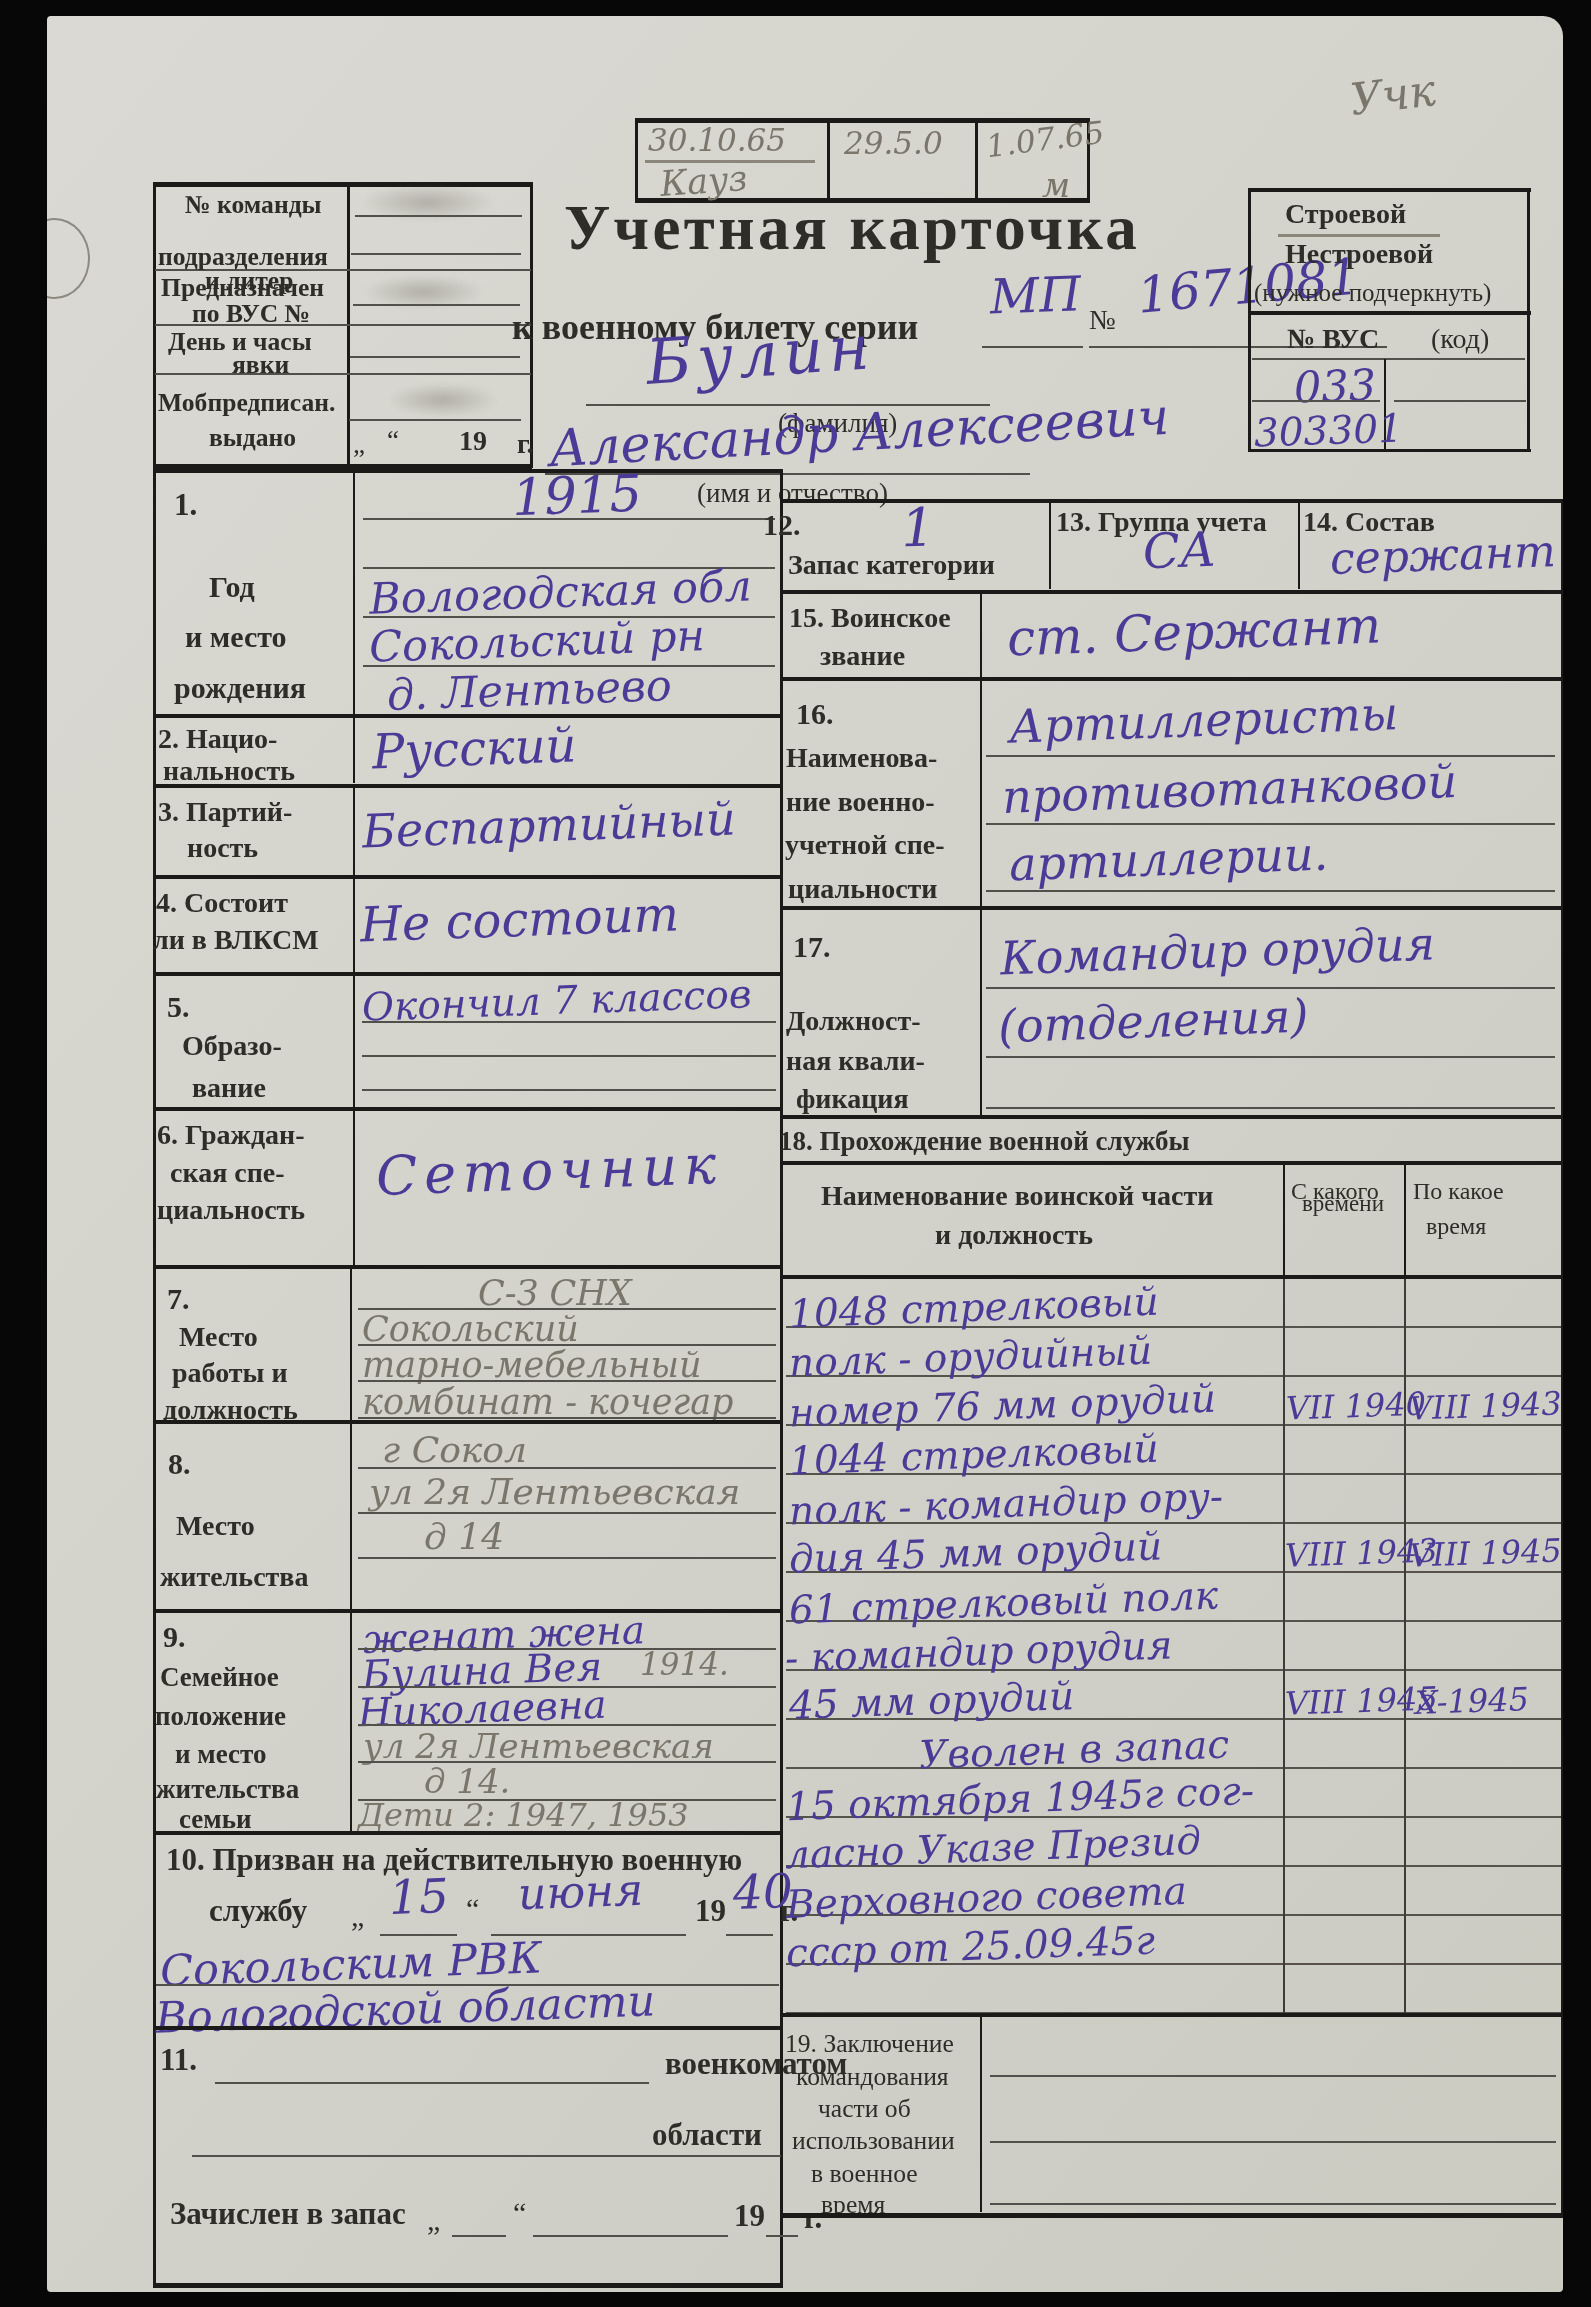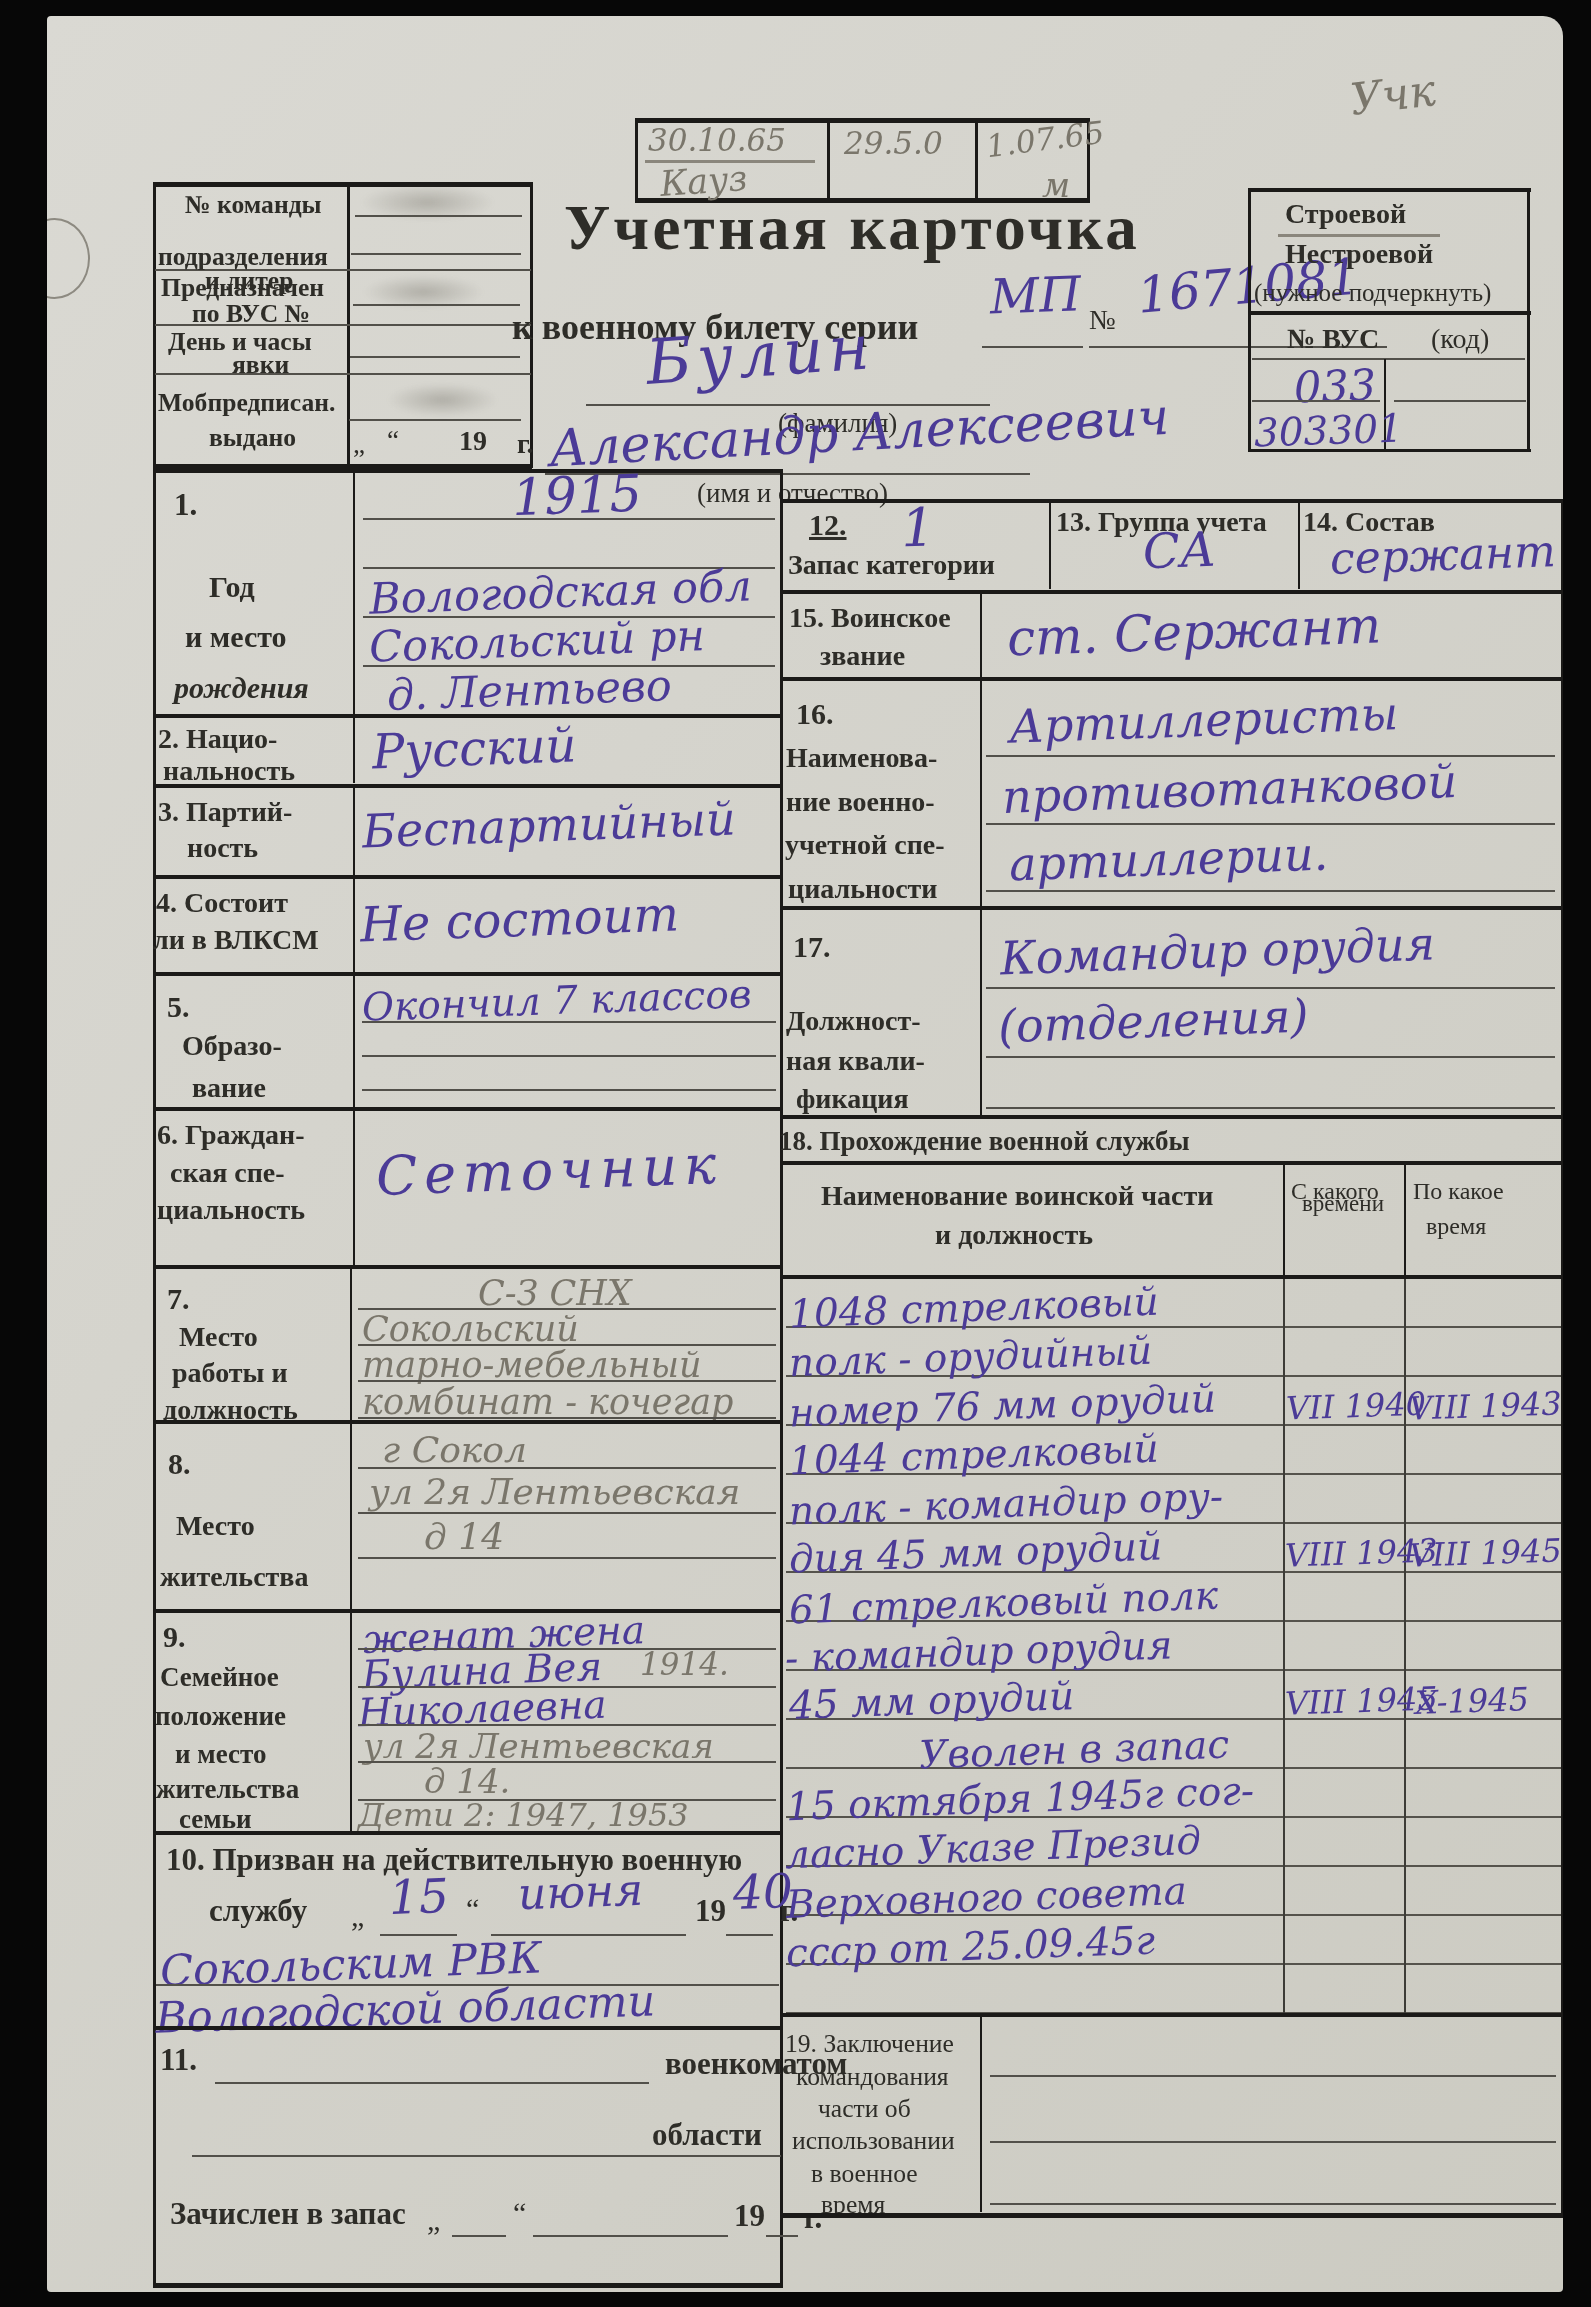--- a/index.html
+++ b/index.html
@@ -114,21 +114,21 @@
 
   <div class="hv" style="left:106px;top:453px;width:2.7px;height:1818px;"></div>
   <div class="hv" style="left:733px;top:453px;width:2.7px;height:1818px;"></div>
 
   <div>
     <div class="hv" style="left:106px;top:453px;width:630px;height:4px;"></div>
     <div class="hv" style="left:306px;top:453px;width:2px;height:246px;"></div>
     <div class="lbl" style="left:127px;top:471px;font-size:31px;">1.</div>
     <div class="lbl" style="left:162px;top:554px;font-size:30px;">Год</div>
     <div class="lbl" style="left:138px;top:604px;font-size:30px;">и место</div>
-    <div class="lbl" style="left:127px;top:655px;font-size:30px;font-style:italic;">рождения</div>
+    <div class="lbl" style="left:127px;top:655px;font-size:30px;">рождения</div>
     <div class="ln" style="left:316px;top:502px;width:412px;"></div>
     <div class="ln" style="left:316px;top:551px;width:412px;"></div>
     <div class="ln" style="left:316px;top:600px;width:412px;"></div>
     <div class="ln" style="left:316px;top:649px;width:412px;"></div>
     <div class="hw" style="left:465px;top:450px;font-size:51px;">1915</div>
     <div class="hw" style="left:322px;top:551px;font-size:43px;">Вологодская обл</div>
     <div class="hw" style="left:322px;top:600px;font-size:43px;">Сокольский рн</div>
     <div class="hw" style="left:340px;top:649px;font-size:43px;">д. Лентьево</div>
   </div>
 
@@ -267,21 +267,21 @@
     <div class="lbl" style="left:757px;top:2184px;font-size:31px;">г.</div>
     <div class="hv" style="left:106px;top:2267px;width:630px;height:4.7px;"></div>
   </div>
 
   <div class="hv" style="left:1514px;top:483px;width:3.4px;height:1718px;"></div>
 
   <div>
     <div class="hv" style="left:736px;top:483px;width:781px;height:4px;"></div>
     <div class="hv" style="left:1002px;top:483px;width:2px;height:90px;"></div>
     <div class="hv" style="left:1251px;top:483px;width:2px;height:90px;"></div>
-    <div class="lbl" style="left:762px;top:492px;font-size:30px;text-decoration:underline;">12.</div>
+    <div class="lbl" style="left:716px;top:492px;font-size:30px;">12.</div>
     <div class="lbl" style="left:741px;top:533px;font-size:28px;">Запас категории</div>
     <div class="hw" style="left:854px;top:481px;font-size:53px;">1</div>
     <div class="lbl" style="left:1009px;top:490px;font-size:28px;">13. Группа учета</div>
     <div class="hw" style="left:1096px;top:506px;font-size:48px;">СА</div>
     <div class="lbl" style="left:1256px;top:490px;font-size:28px;">14. Состав</div>
     <div class="hw" style="left:1283px;top:513px;font-size:44px;">сержант</div>
   </div>
 
   <div>
     <div class="hv" style="left:736px;top:574px;width:781px;height:4px;"></div>

